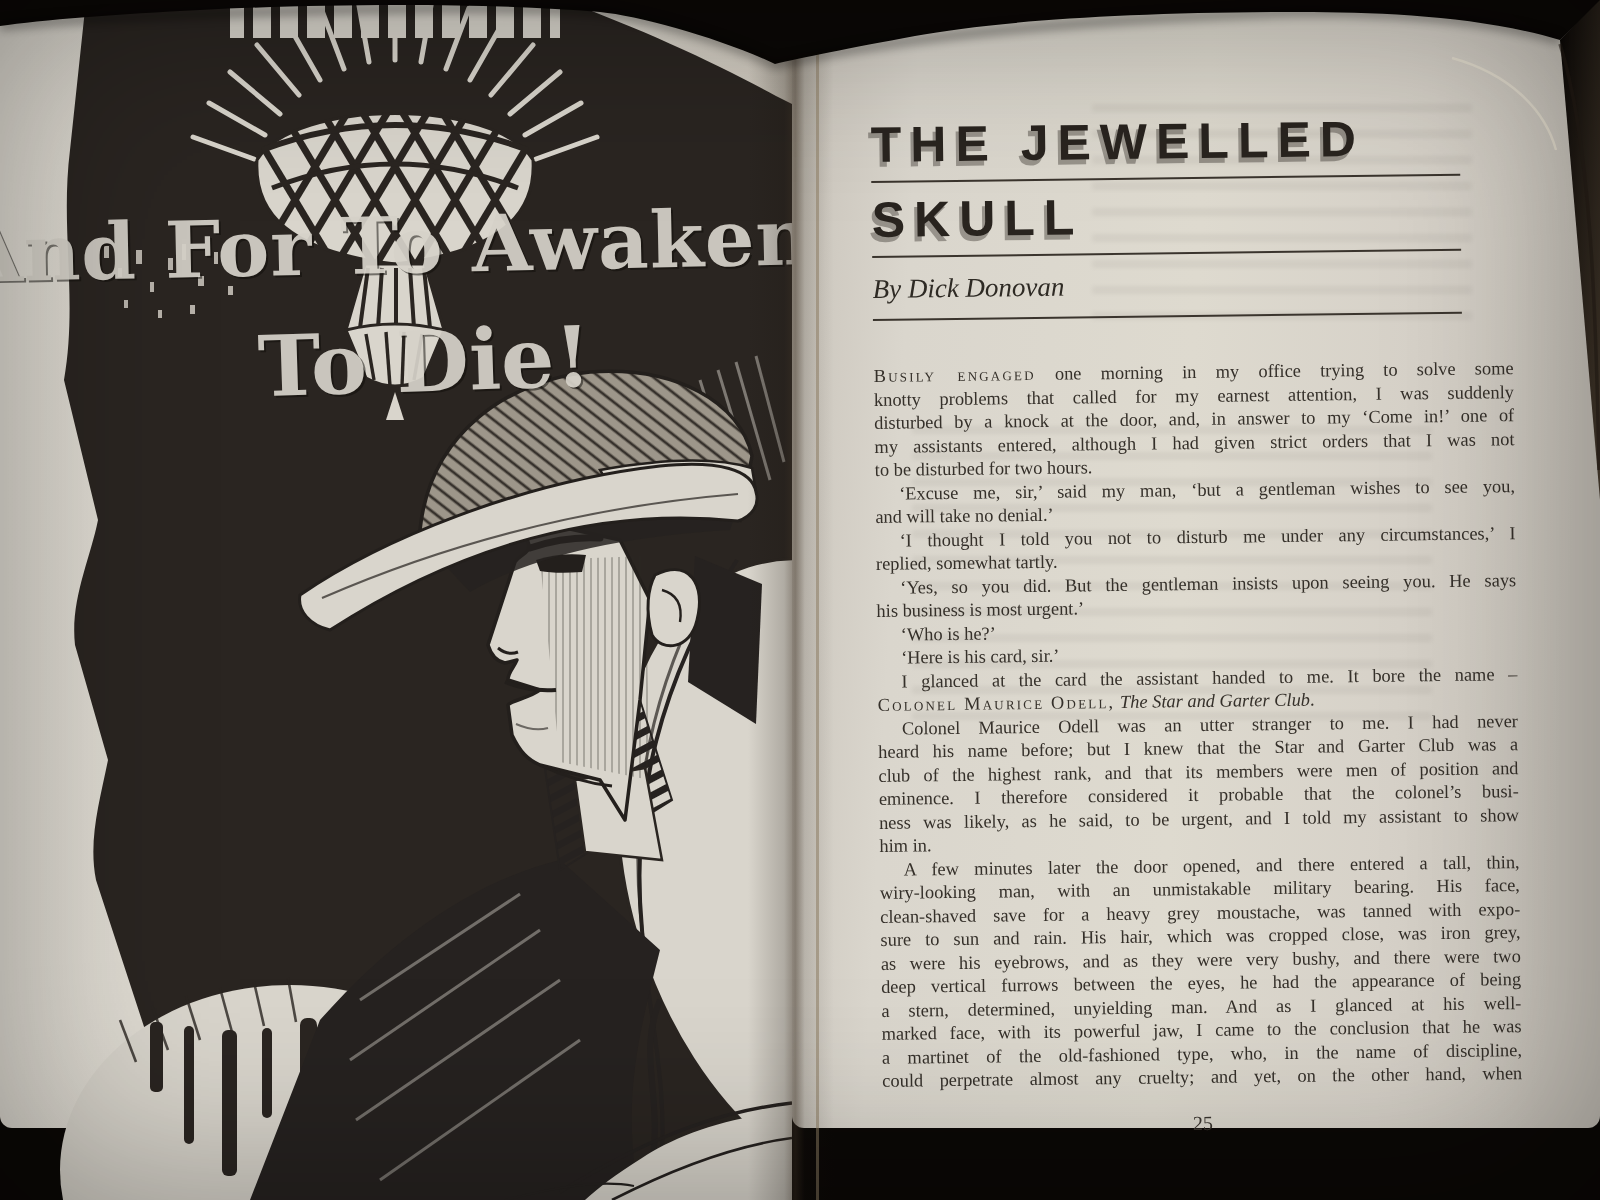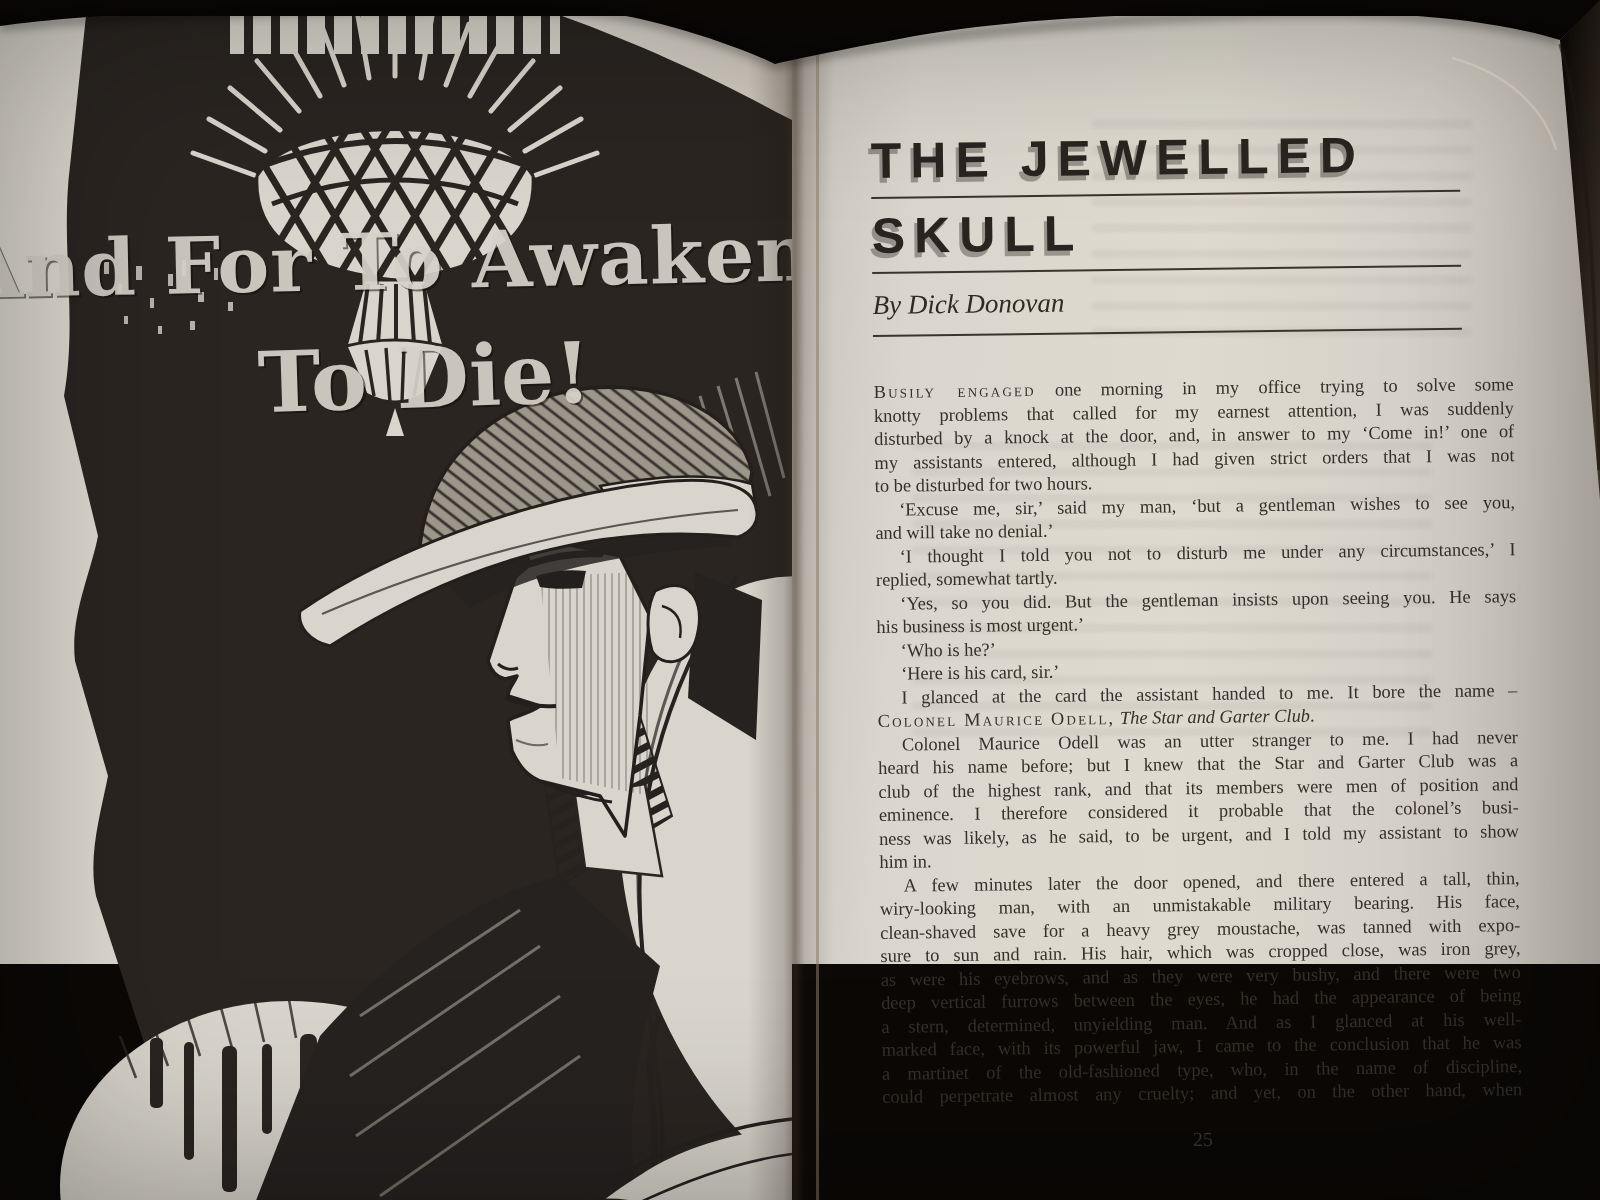--- a/index.html
+++ b/index.html
@@ -1,19 +1,19 @@
 <!DOCTYPE html>
 <html><head>
 <meta charset="utf-8">
 <style>
   html,body{margin:0;padding:0;background:#000;}
   .photo{position:relative;width:1600px;height:1200px;overflow:hidden;
          background:#0b0806;font-family:"Liberation Serif",serif;}
   
-  .page{position:absolute;top:16px;height:948px;}
+  .page{position:absolute;top:0;height:1128px;border-radius:12px;}
   .page-left{left:0;width:792px;
     background:linear-gradient(90deg,#e0dcd3 0px,#dcd8cf 560px,#cfc9be 760px,#c3bcb0 792px);}
   .page-right{left:792px;width:808px;
     background:linear-gradient(93deg,#b6b0a5 0px,#cfcac1 46px,#dad6cd 130px,#dedacf 420px,#d6d1c8 640px,#cac5bc 808px);}
   .rp-inner{position:relative;padding:112px 84px 0 84px;transform:rotate(-0.7deg);color:#37322c;}
   
   .title-line{font-family:"Liberation Sans",sans-serif;font-weight:800;
     font-size:50px;letter-spacing:9px;color:#29241f;line-height:58px;
     text-shadow:-3px 5px 0 rgba(41,36,31,0.38);
     border-bottom:2px solid #3a342d;width:92%;padding-bottom:7px;margin-bottom:8px;}

